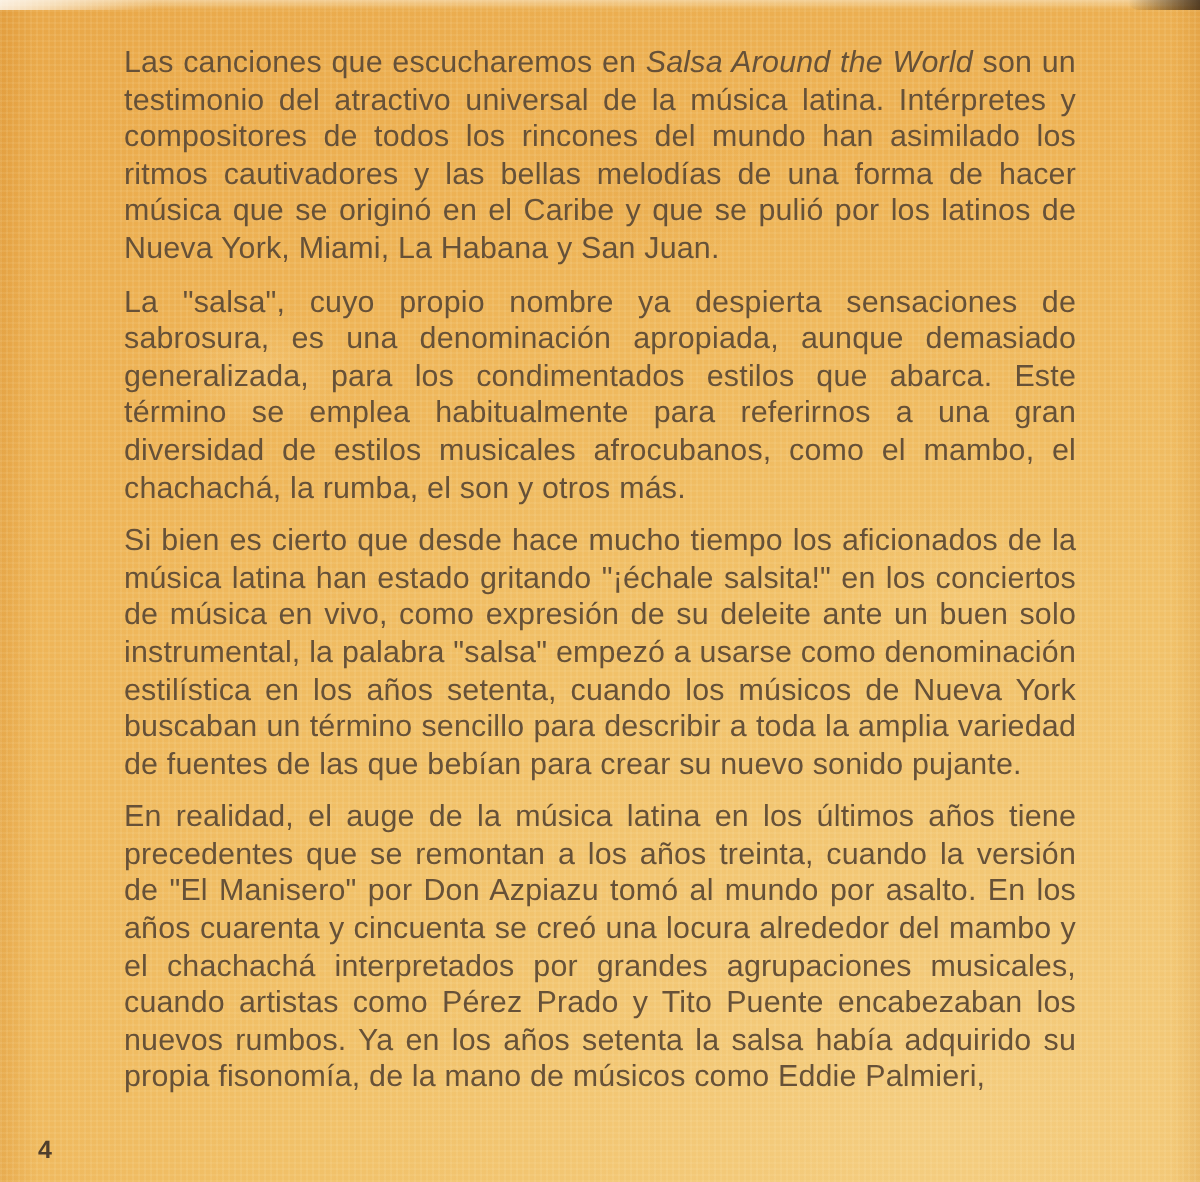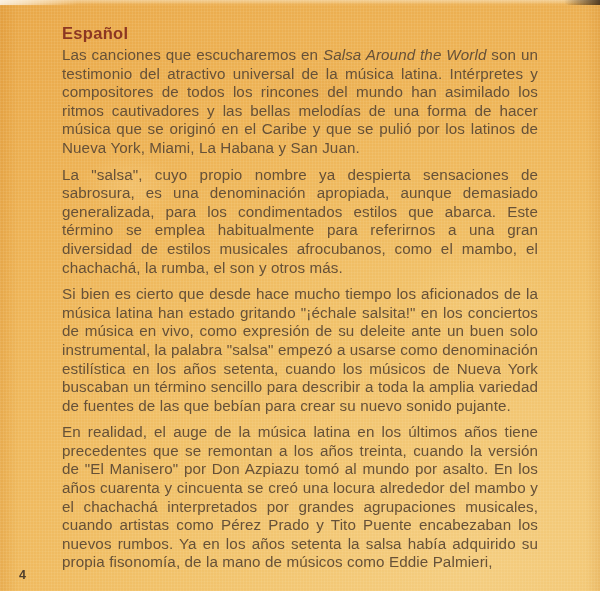--- a/index.html
+++ b/index.html
@@ -82,21 +82,20 @@
 </style>
 </head>
 <body>
 
 <div class="page">
 
   <div class="corner-light"></div>
   <div class="corner-shadow"></div>
 
   <div class="content">
-    <h1>Español</h1>
 
     <p><span>Las canciones que escucharemos en </span><em>Salsa Around the World</em><span> son un testimonio del atractivo universal de la música latina. Intérpretes y compositores de todos los rincones del mundo han asimilado los ritmos cautivadores y las bellas melodías de una forma de hacer música que se originó en el Caribe y que se pulió por los latinos de Nueva York, Miami, La Habana y San Juan.</span></p>
 
     <p>La "salsa", cuyo propio nombre ya despierta sensaciones de sabrosura, es una denominación apropiada, aunque demasiado generalizada, para los condimentados estilos que abarca. Este término se emplea habitualmente para referirnos a una gran diversidad de estilos musicales afrocubanos, como el mambo, el chachachá, la rumba, el son y otros más.</p>
 
     <p>Si bien es cierto que desde hace mucho tiempo los aficionados de la música latina han estado gritando "¡échale salsita!" en los conciertos de música en vivo, como expresión de su deleite ante un buen solo instrumental, la palabra "salsa" empezó a usarse como denominación estilística en los años setenta, cuando los músicos de Nueva York buscaban un término sencillo para describir a toda la amplia variedad de fuentes de las que bebían para crear su nuevo sonido pujante.</p>
 
     <p>En realidad, el auge de la música latina en los últimos años tiene precedentes que se remontan a los años treinta, cuando la versión de "El Manisero" por Don Azpiazu tomó al mundo por asalto. En los años cuarenta y cincuenta se creó una locura alrededor del mambo y el chachachá interpretados por grandes agrupaciones musicales, cuando artistas como Pérez Prado y Tito Puente encabezaban los nuevos rumbos. Ya en los años setenta la salsa había adquirido su propia fisonomía, de la mano de músicos como Eddie Palmieri,</p>
   </div>
 

